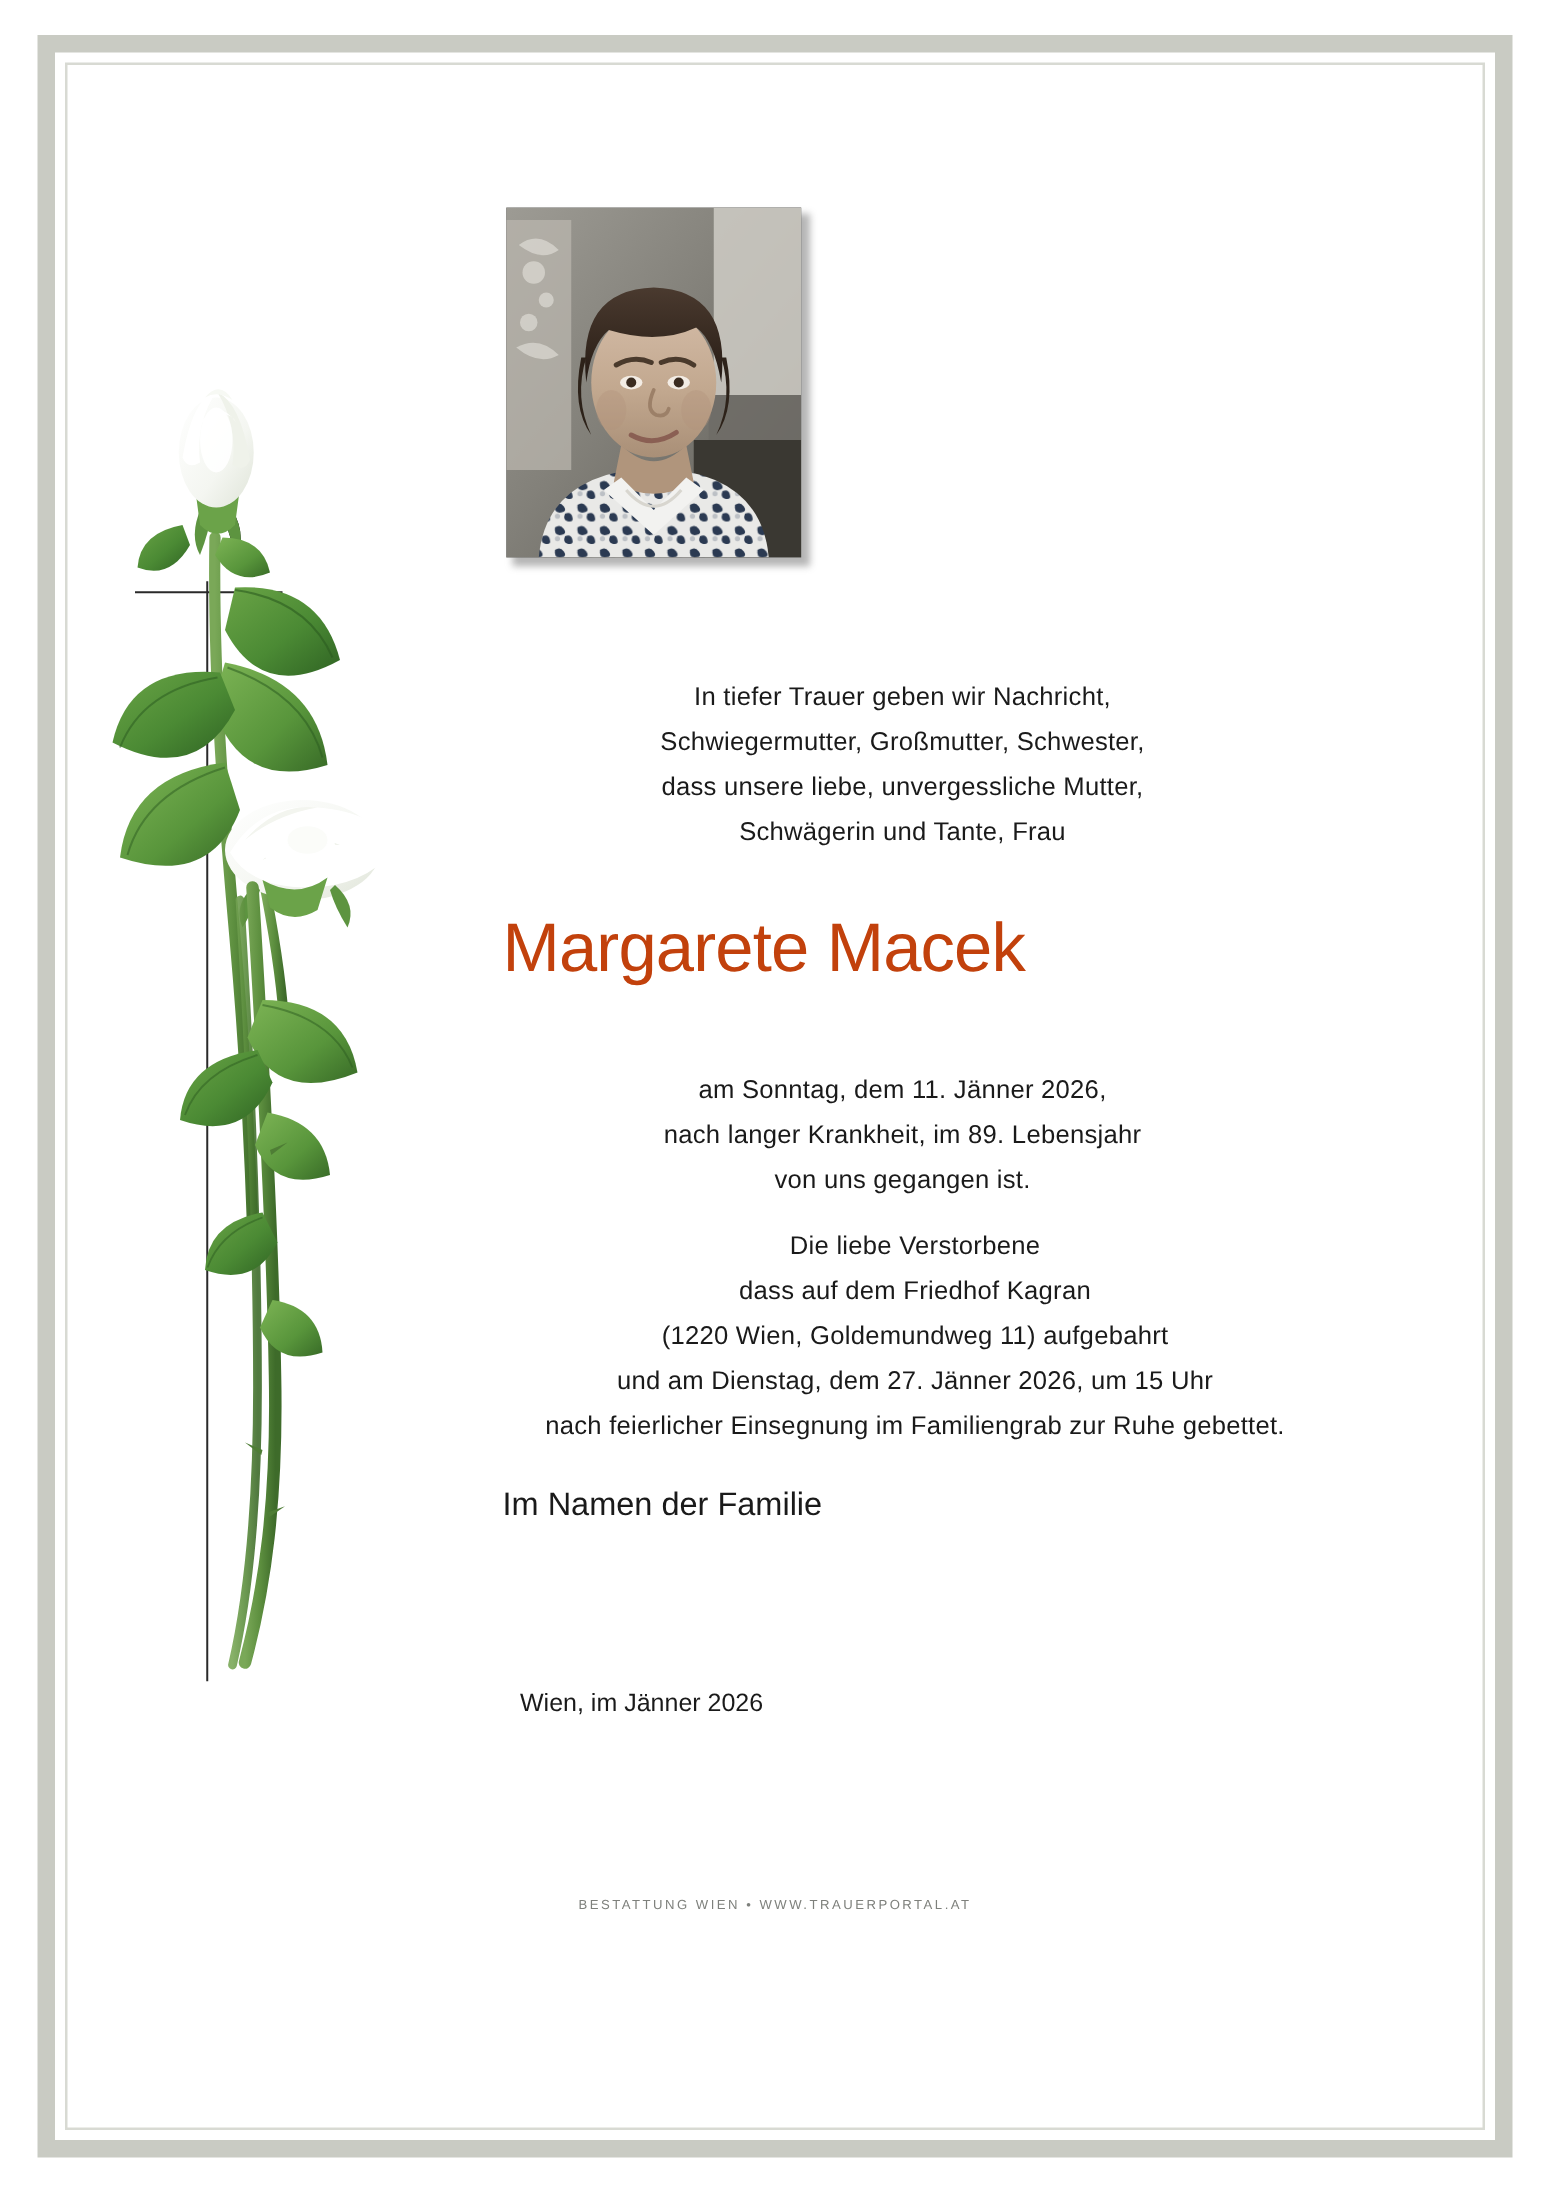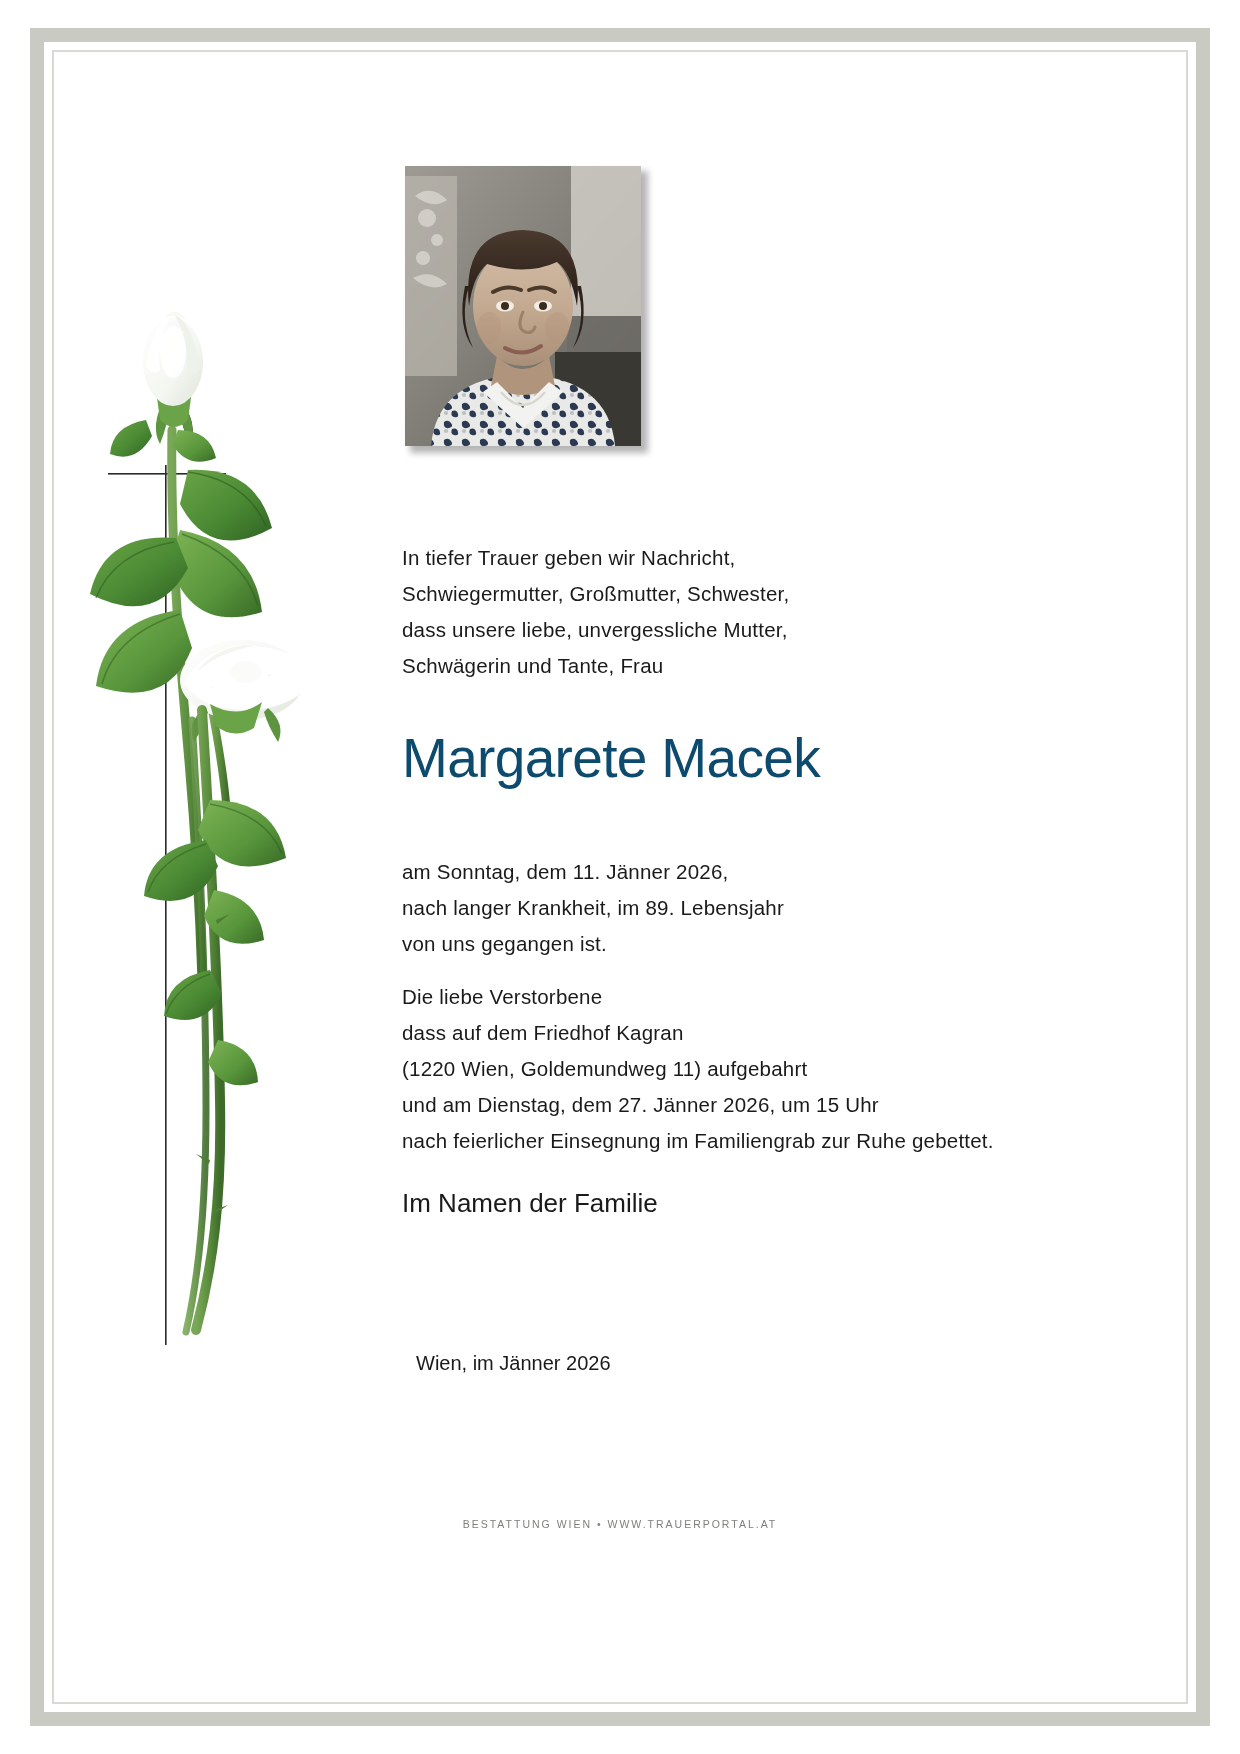--- a/index.html
+++ b/index.html
@@ -88,34 +88,34 @@
     left: 402px;
     top: 540px;
     width: 640px;
   }
   .para {
     font-size: 20.5px;
     line-height: 36px;
     color: #1a1a1a;
     letter-spacing: 0.01em;
   }
-  .para .ln { display: block; white-space: pre; }
+  .para .ln { display: block; white-space: pre; text-align: center; }
 
   .intro { position: absolute; left: 0; top: 0; width: 640px; }
 
   .deceased-name {
     position: absolute;
     left: 0;
     top: 186px;
     width: 660px;
     font-size: 55px;
     line-height: 64px;
     font-weight: 400;
     letter-spacing: -0.012em;
-    color: #0c4a6e;
+    color: #c2410c;
     white-space: nowrap;
   }
 
   .death-info { position: absolute; left: 0; top: 290px; width: 640px; margin-top: 24px; }
   .funeral-info { position: absolute; left: 0; top: 395px; width: 660px; margin-top: 44px; }
   .family-line {
     position: absolute;
     left: 0; top: 647px;
     font-size: 26px;
     line-height: 32px;

